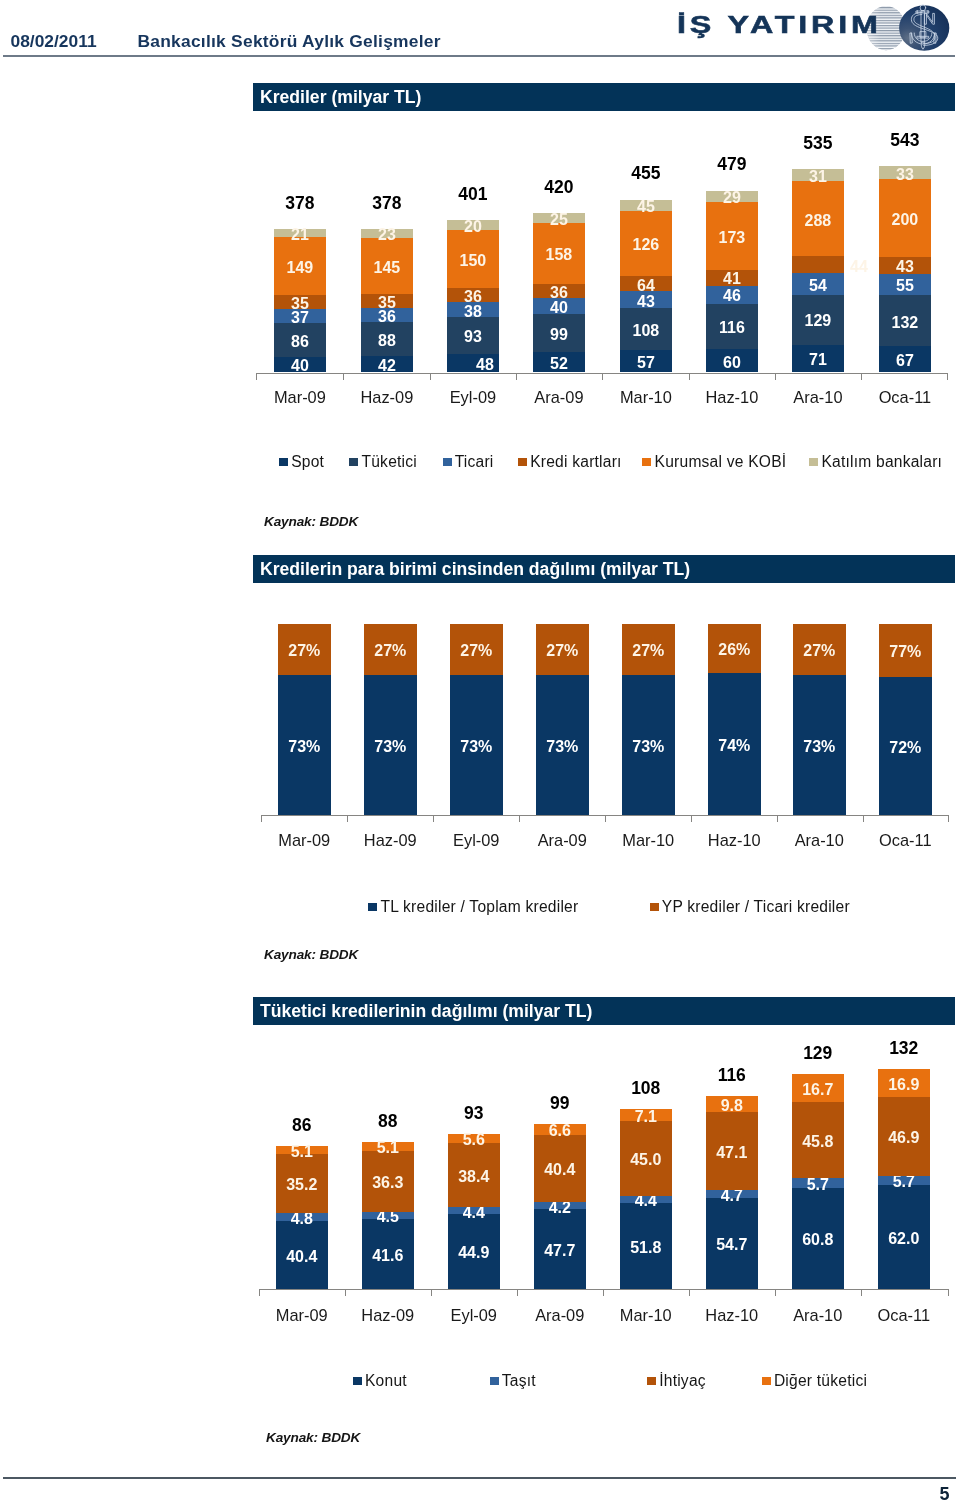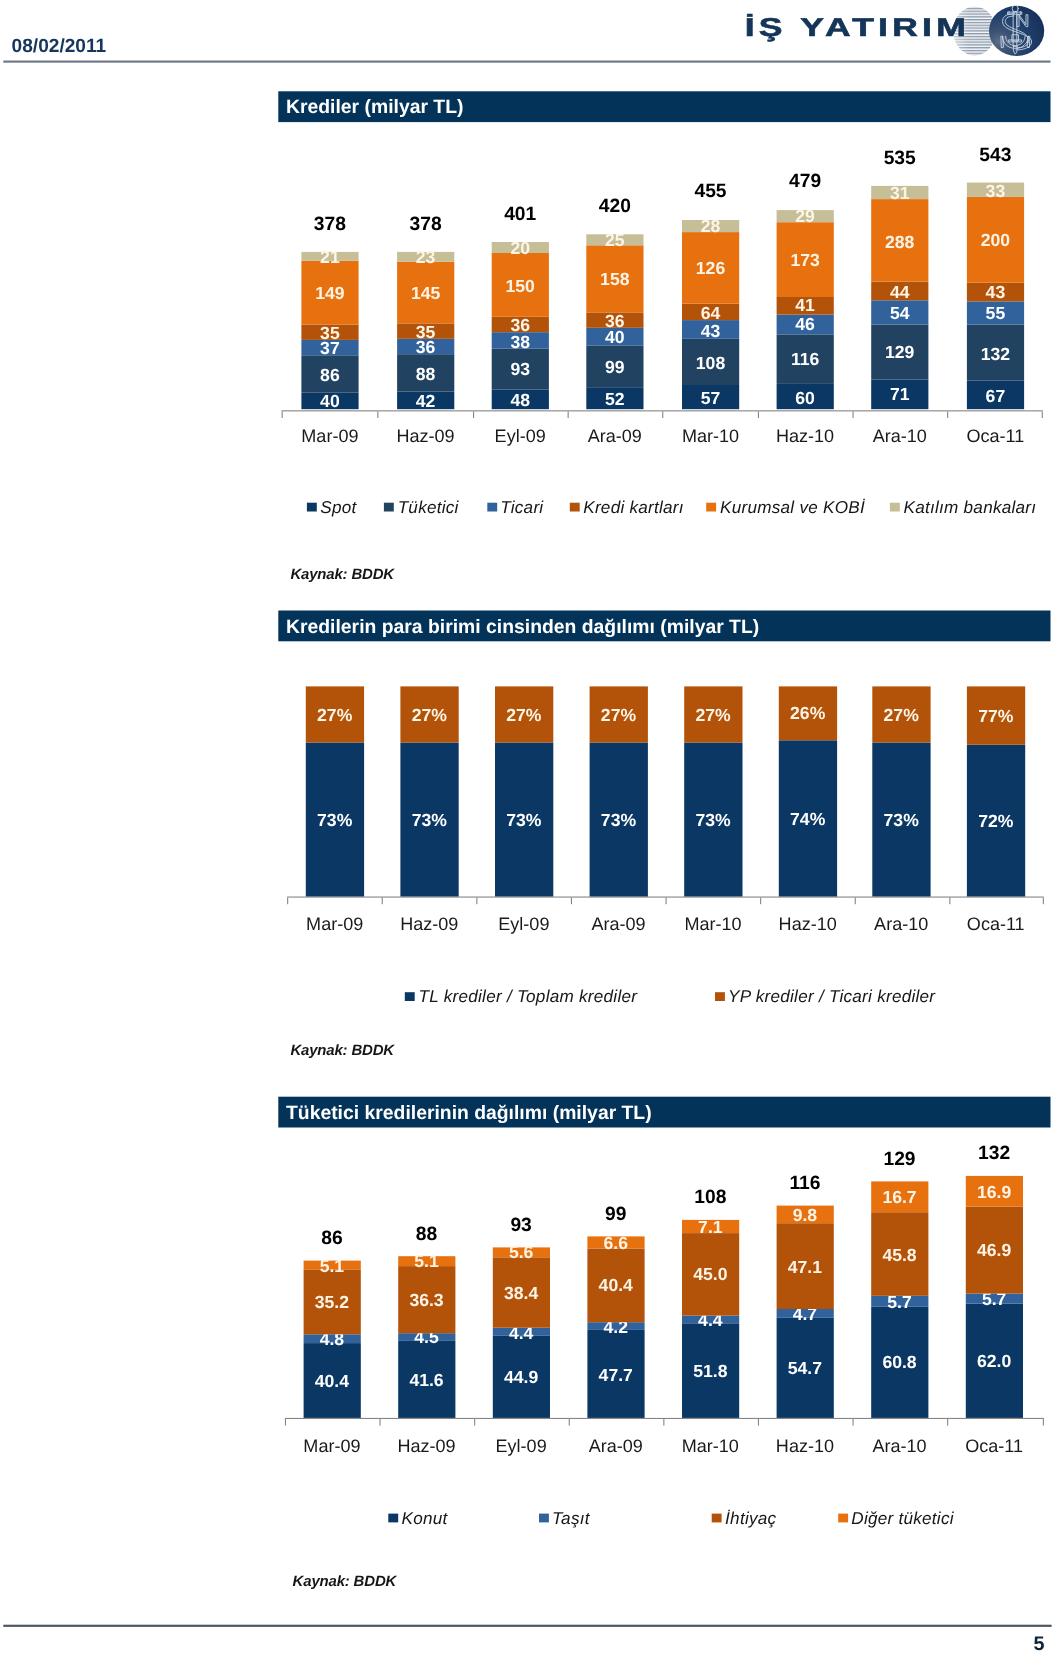--- a/index.html
+++ b/index.html
@@ -33,32 +33,33 @@
           font-size:16px;color:#FDF4E6;white-space:nowrap;}
   .seglbl.w{color:#ffffff;}
   .total{position:absolute;text-align:center;font-weight:bold;font-size:17.5px;color:#000;
          white-space:nowrap;}
   .axis{position:absolute;background:#868582;height:1px;}
   .tick{position:absolute;background:#868582;width:1px;}
   .catlbl{position:absolute;text-align:center;font-size:16.4px;color:#1a1a1a;white-space:nowrap;}
   .lgitem{position:absolute;white-space:nowrap;font-size:15.6px;color:#161616;letter-spacing:0.22px;}
   .lgsw{display:inline-block;width:9.1px;height:8.1px;vertical-align:baseline;
         position:relative;top:-0.3px;margin-right:3.1px;}
-  .lgtx{display:inline-block;font-style:italic;}
+  .lgtx{display:inline-block;}
 
   
   .ftr-rule{position:absolute;left:3px;top:1477px;width:953px;height:1.6px;background:#4C5862;}
   .pagenum{position:absolute;right:10.5px;top:1484px;font-size:18px;font-weight:bold;color:#0E2439;}
 </style>
 </head>
 <body>
 
 <div class="page">
 
   <div class="hdr-date">08/02/2011</div>
+  <div class="hdr-title">Bankacılık Sektörü Aylık Gelişmeler</div>
   <div class="hdr-rule"></div>
 
   <div class="logo">
     <svg width="288" height="54" viewBox="0 0 288 54" xmlns="http://www.w3.org/2000/svg">
       <defs>
         <radialGradient id="dkgrad" cx="18%" cy="72%" r="95%">
           <stop offset="0%" stop-color="#5E6F86"></stop>
           <stop offset="22%" stop-color="#3C5375"></stop>
           <stop offset="55%" stop-color="#203F6B"></stop>
           <stop offset="100%" stop-color="#152F56"></stop>
@@ -168,21 +169,21 @@
         <div class="seglbl" style="top: 64.9333px;">35</div>
         <div class="seg" style="top: 8.94375px; height: 56.3845px; background: rgb(232, 113, 15);"></div>
         <div class="seglbl" style="top: 29.936px;">145</div>
         <div class="seg" style="top: 8.88178e-15px; height: 8.94375px; background: rgb(197, 190, 150);"></div>
         <div class="seglbl" style="top: -2.72813px;">23</div>
       </div>
       <div class="total" style="left: 361px; width: 51.8px; top: 193px;">378</div>
       <div class="catlbl" style="left: 347px; width: 79.8px; top: 388px;">Haz-09</div>
       <div class="bar" style="left: 447px; top: 220.28px; width: 51.8px; height: 152.22px;">
         <div class="seg" style="top: 133.437px; height: 18.7829px; background: rgb(10, 55, 100);"></div>
-        <div class="seglbl w" style="top: 135.628px;">48</div>
+        <div class="seglbl w" style="top: 135.628px; margin-left: 12px;">48</div>
         <div class="seg" style="top: 97.0449px; height: 36.3918px; background: rgb(34, 66, 97);"></div>
         <div class="seglbl w" style="top: 108.041px;">93</div>
         <div class="seg" style="top: 82.1751px; height: 14.8698px; background: rgb(49, 98, 156);"></div>
         <div class="seglbl w" style="top: 82.41px;">38</div>
         <div class="seg" style="top: 68.0879px; height: 14.0872px; background: rgb(179, 83, 9);"></div>
         <div class="seglbl" style="top: 67.9315px;">36</div>
         <div class="seg" style="top: 9.39144px; height: 58.6965px; background: rgb(232, 113, 15);"></div>
         <div class="seglbl" style="top: 31.5397px;">150</div>
         <div class="seg" style="top: -3.55271e-15px; height: 9.39144px; background: rgb(197, 190, 150);"></div>
         <div class="seglbl" style="top: -2.50428px;">20</div>
@@ -210,21 +211,21 @@
         <div class="seglbl w" style="top: 154.406px;">57</div>
         <div class="seg" style="top: 108.387px; height: 42.1073px; background: rgb(34, 66, 97);"></div>
         <div class="seglbl w" style="top: 122.241px;">108</div>
         <div class="seg" style="top: 91.6224px; height: 16.765px; background: rgb(49, 98, 156);"></div>
         <div class="seglbl w" style="top: 92.8049px;">43</div>
         <div class="seg" style="top: 76.417px; height: 15.2054px; background: rgb(179, 83, 9);"></div>
         <div class="seglbl" style="top: 76.8197px;">64</div>
         <div class="seg" style="top: 10.9167px; height: 65.5003px; background: rgb(232, 113, 15);"></div>
         <div class="seglbl" style="top: 36.4669px;">126</div>
         <div class="seg" style="top: -1.77636e-15px; height: 10.9167px; background: rgb(197, 190, 150);"></div>
-        <div class="seglbl" style="top: -1.74164px;">28</div>
+        <div class="seglbl" style="top: -1.74164px;">45</div>
       </div>
       <div class="total" style="left: 620px; width: 51.8px; top: 163px;">455</div>
       <div class="catlbl" style="left: 606px; width: 79.8px; top: 388px;">Mar-10</div>
       <div class="bar" style="left: 706px; top: 190.672px; width: 51.8px; height: 181.828px;">
         <div class="seg" style="top: 158.367px; height: 23.4617px; background: rgb(10, 55, 100);"></div>
         <div class="seglbl w" style="top: 162.898px;">60</div>
         <div class="seg" style="top: 113.007px; height: 45.3593px; background: rgb(34, 66, 97);"></div>
         <div class="seglbl w" style="top: 128.487px;">116</div>
         <div class="seg" style="top: 95.02px; height: 17.9873px; background: rgb(49, 98, 156);"></div>
         <div class="seglbl w" style="top: 96.8137px;">46</div>
@@ -238,21 +239,21 @@
       <div class="total" style="left: 706px; width: 51.8px; top: 154px;">479</div>
       <div class="catlbl" style="left: 692px; width: 79.8px; top: 388px;">Haz-10</div>
       <div class="bar" style="left: 792px; top: 169.414px; width: 51.8px; height: 203.086px;">
         <div class="seg" style="top: 175.41px; height: 27.6758px; background: rgb(10, 55, 100);"></div>
         <div class="seglbl w" style="top: 182.048px;">71</div>
         <div class="seg" style="top: 125.126px; height: 50.2842px; background: rgb(34, 66, 97);"></div>
         <div class="seglbl w" style="top: 143.068px;">129</div>
         <div class="seg" style="top: 104.077px; height: 21.0492px; background: rgb(49, 98, 156);"></div>
         <div class="seglbl w" style="top: 107.401px;">54</div>
         <div class="seg" style="top: 86.9255px; height: 17.1512px; background: rgb(179, 83, 9);"></div>
-        <div class="seglbl" style="top: 88.3011px;">44</div>
+        <div class="seglbl" style="top: 88.3011px; padding-left: 41px;">44</div>
         <div class="seg" style="top: 12.0838px; height: 74.8417px; background: rgb(232, 113, 15);"></div>
         <div class="seglbl" style="top: 42.3046px;">288</div>
         <div class="seg" style="top: -5.32907e-15px; height: 12.0838px; background: rgb(197, 190, 150);"></div>
         <div class="seglbl" style="top: -1.15809px;">31</div>
       </div>
       <div class="total" style="left: 792px; width: 51.8px; top: 133px;">535</div>
       <div class="catlbl" style="left: 778px; width: 79.8px; top: 388px;">Ara-10</div>
       <div class="bar" style="left: 879px; top: 166.377px; width: 51.8px; height: 206.123px;">
         <div class="seg" style="top: 180.066px; height: 26.057px; background: rgb(10, 55, 100);"></div>
         <div class="seglbl w" style="top: 185.894px;">67</div>

